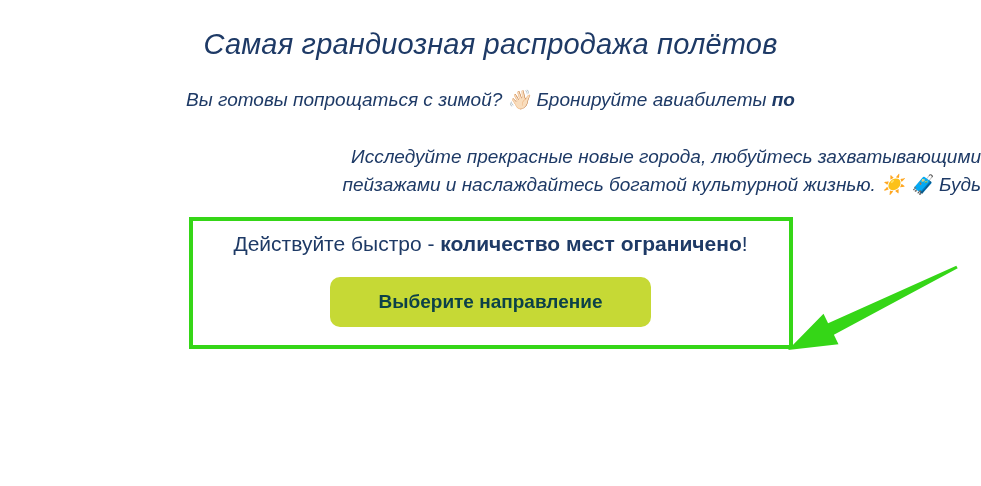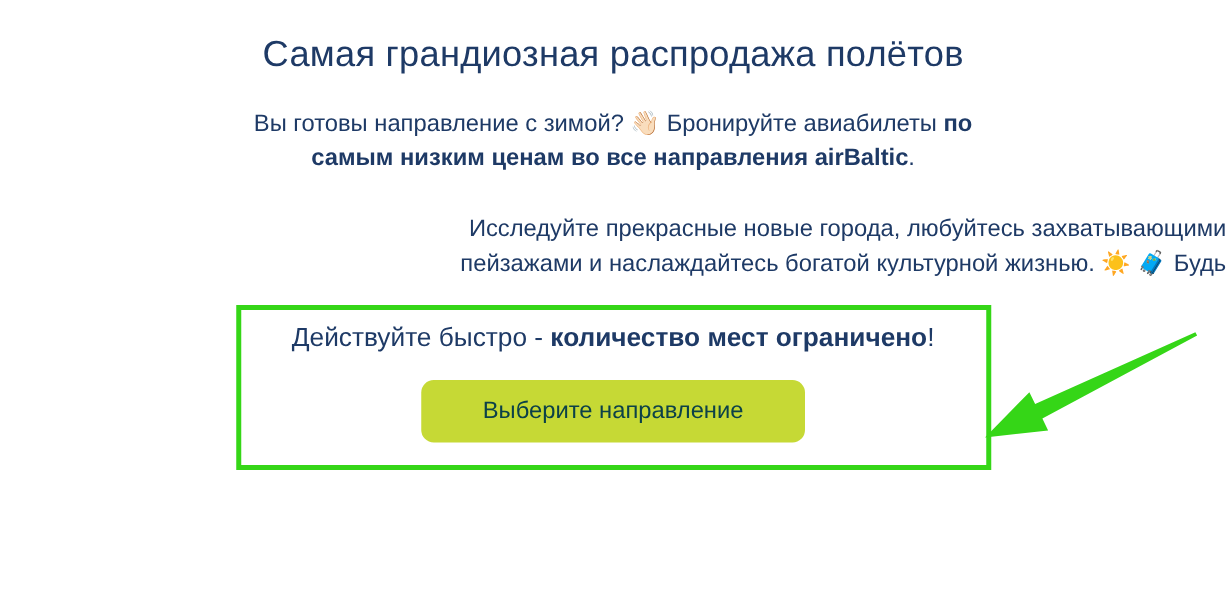--- a/index.html
+++ b/index.html
@@ -6,21 +6,21 @@
   html,body { background:#ffffff; }
   .page {
     position:relative;
     width:981px;
     height:486px;
     background:#ffffff;
     font-family:"Liberation Sans", sans-serif;
     color:#1e3a66;
     overflow:hidden;
   }
-  .line { display:block; }
+  .line { display:block;font-style:italic; }
   h1.heading {
     margin-top:26px;
     font-size:29px;
     line-height:36px;
     font-weight:400;
     text-align:center;
     color:#1e3a66;
     letter-spacing:0.2px;
   }
   p.intro {
@@ -53,21 +53,21 @@
     margin-top:20px;
     display:inline-block;
     background:#c6d935;
     color:#0c4148;
     border:none;
     border-radius:10px;
     padding:14px 49px;
     font-family:"Liberation Sans", sans-serif;
     font-size:19px;
     line-height:22px;
-    font-weight:400;
+    font-weight:700;
     cursor:pointer;
   }
   .arrow-svg {
     position:absolute;
     left:0; top:0;
     width:981px;
     height:486px;
     pointer-events:none;
   }
   .arrow-svg polygon { fill:#35d617; }
@@ -76,22 +76,21 @@
 </head>
 <body>
 
 <div class="page">
 
   <h1 class="heading">
     <span class="line">Самая грандиозная распродажа полётов</span>
   </h1>
 
   <p class="intro">
-    <span class="line"><span>Вы готовы направление с зимой? 👋🏻 Бронируйте авиабилеты </span><b>по</b></span>
-    <span class="line"><b>самым низким ценам во все направления airBaltic</b><span>.</span></span>
+    <span class="line"><span>Вы готовы попрощаться с зимой? 👋🏻 Бронируйте авиабилеты </span><b>по</b></span>
   </p>
 
   <p class="bodytext">
     <span class="line">Исследуйте прекрасные новые города, любуйтесь захватывающими</span>
     <span class="line">пейзажами и наслаждайтесь богатой культурной жизнью. ☀️ 🧳 Будь</span>
   </p>
 
   <div class="promo-box">
     <p class="urgency"><span>Действуйте быстро - </span><b>количество мест ограничено</b><span>!</span></p>
     <button class="cta">Выберите направление</button>

